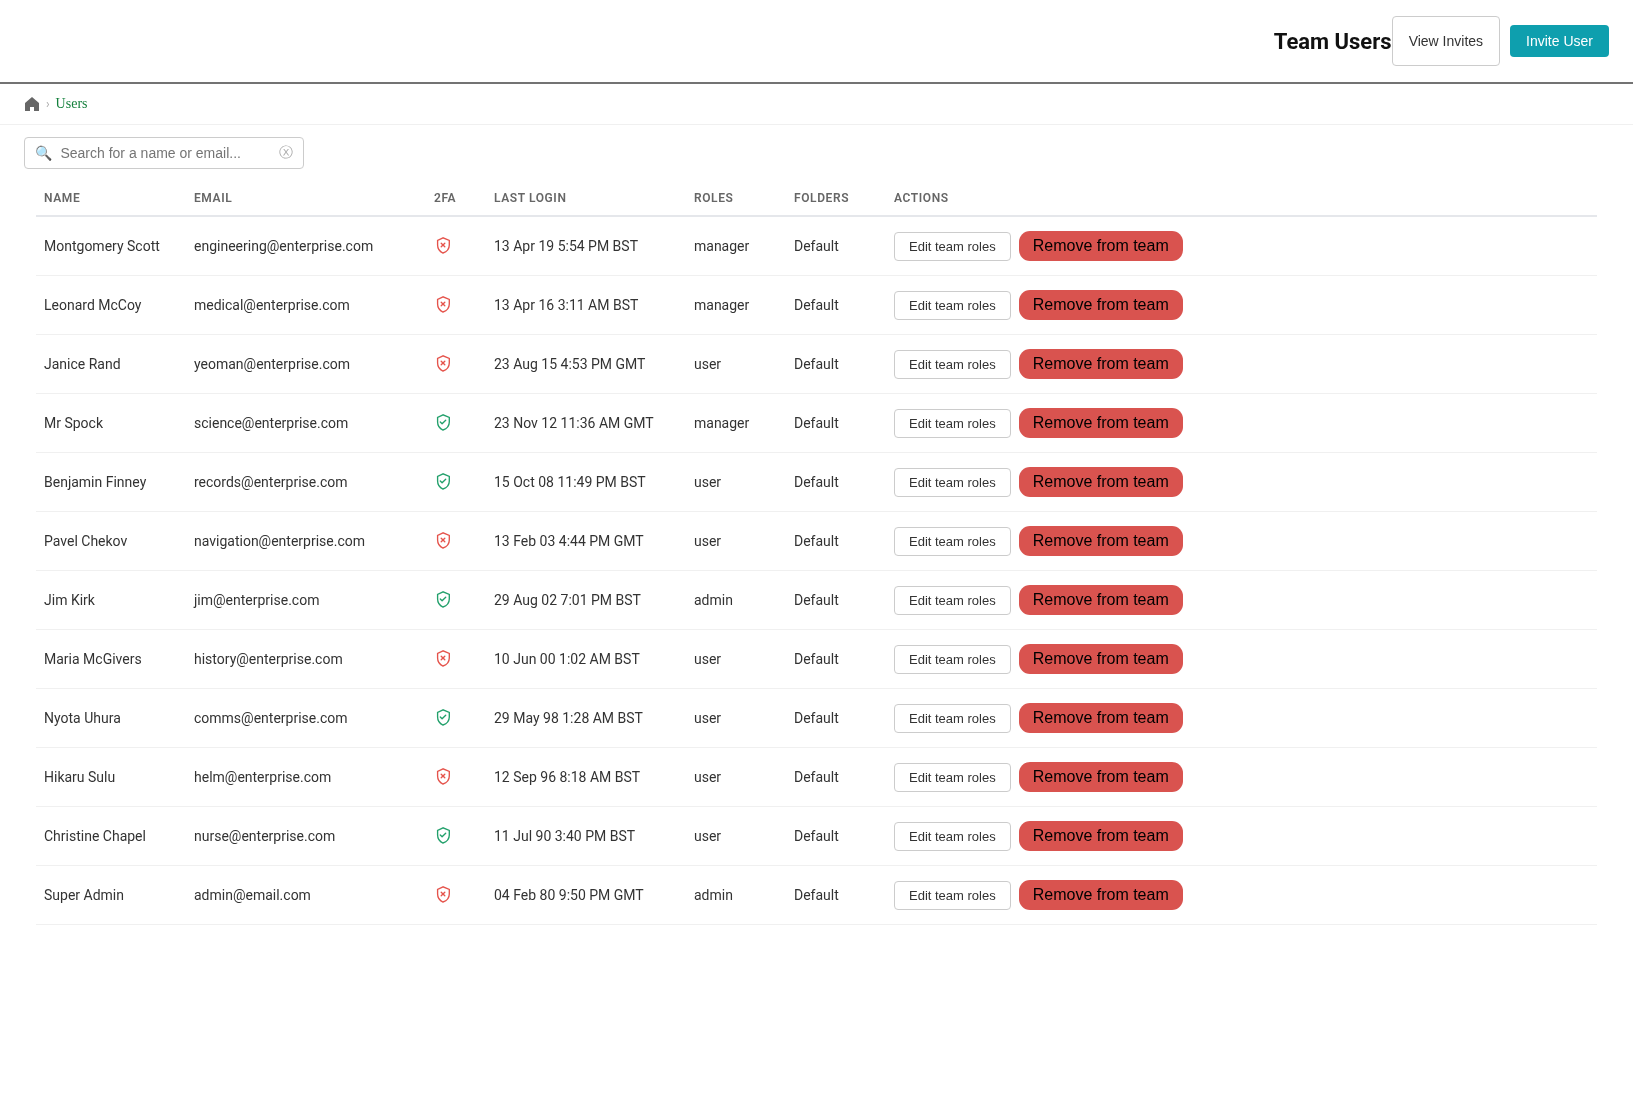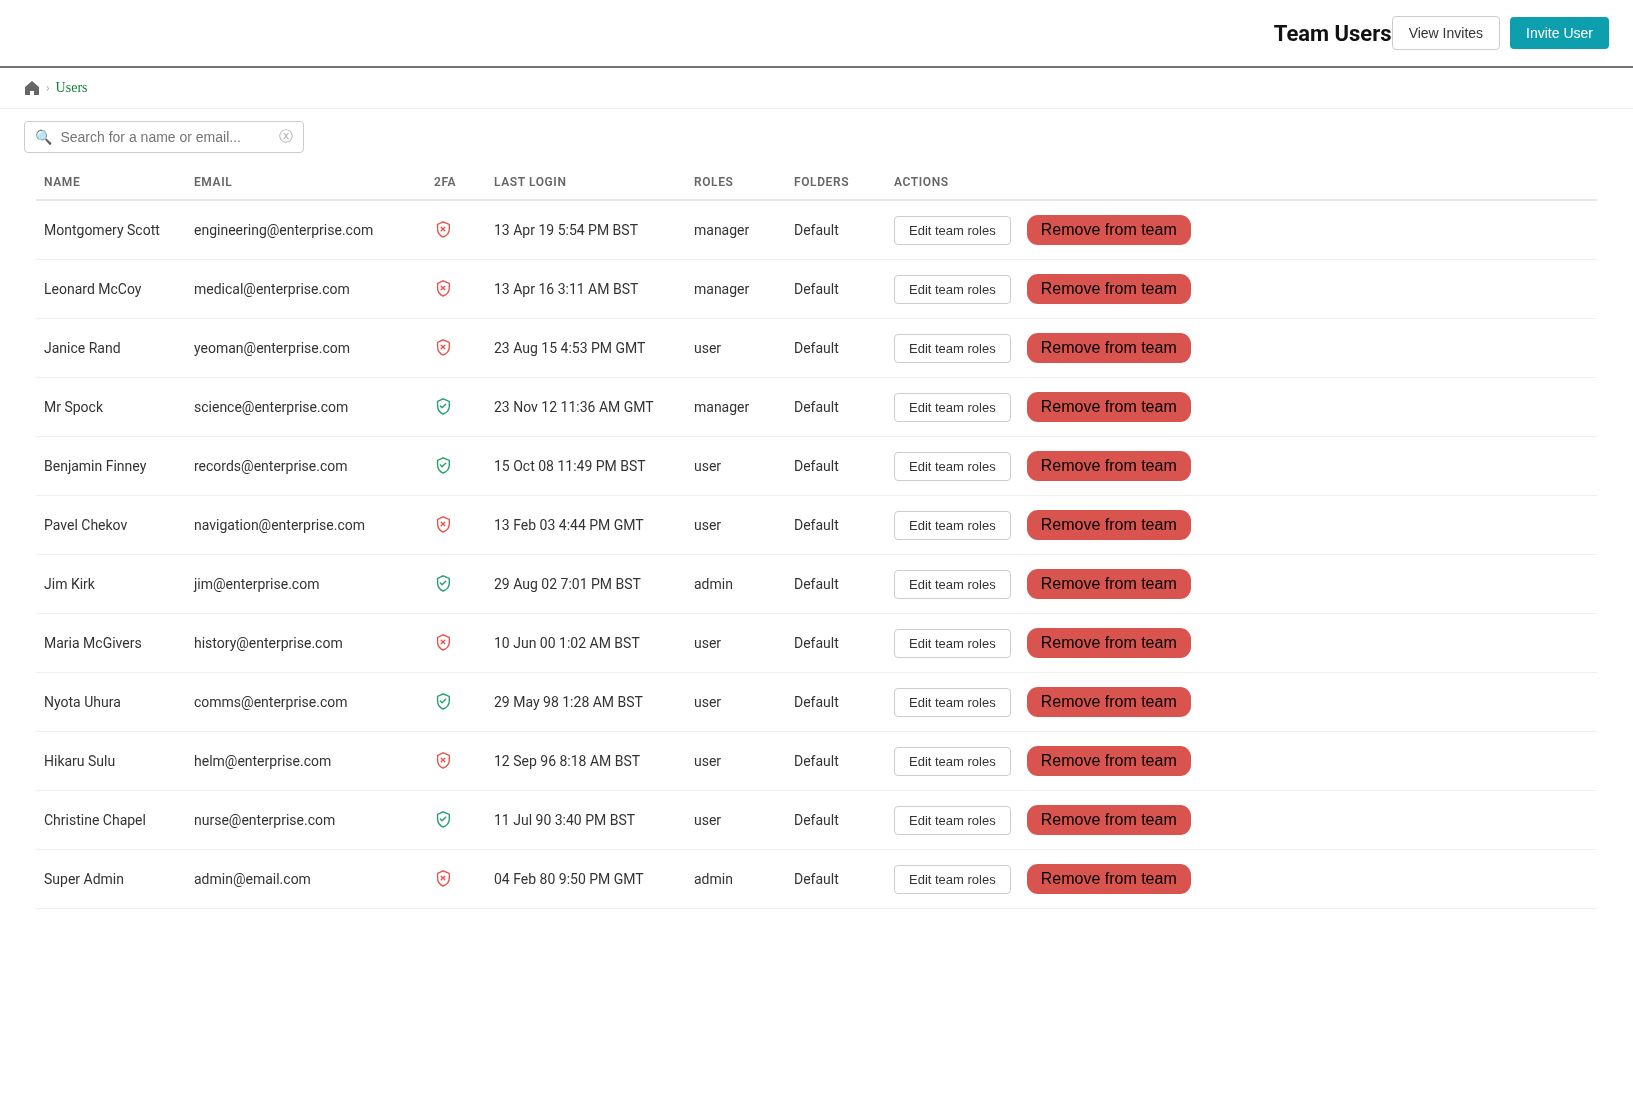--- a/index.html
+++ b/index.html
@@ -29,21 +29,21 @@
       color: #111;
     }
 
     .header-actions {
       display: flex;
       gap: 10px;
       align-items: center;
     }
 
     .btn-view-invites {
-      padding: 8px 16px;
+      padding: 16px 16px;
       border: 1px solid #ccc;
       border-radius: 4px;
       background: #fff;
       color: #333;
       cursor: pointer;
       font-size: 14px;
     }
 
     .btn-invite-user {
       padding: 8px 16px;
@@ -167,21 +167,21 @@
       justify-content: center;
     }
 
     .tfa-icon svg {
       width: 18px;
       height: 18px;
     }
 
     .actions-cell {
       display: flex;
-      gap: 16px;
+      gap: 8px;
       align-items: center;
     }
 
     .btn-edit-roles {
       padding: 6px 14px;
       border: 1px solid #ccc;
       border-radius: 4px;
       background: #fff;
       color: #333;
       cursor: pointer;

